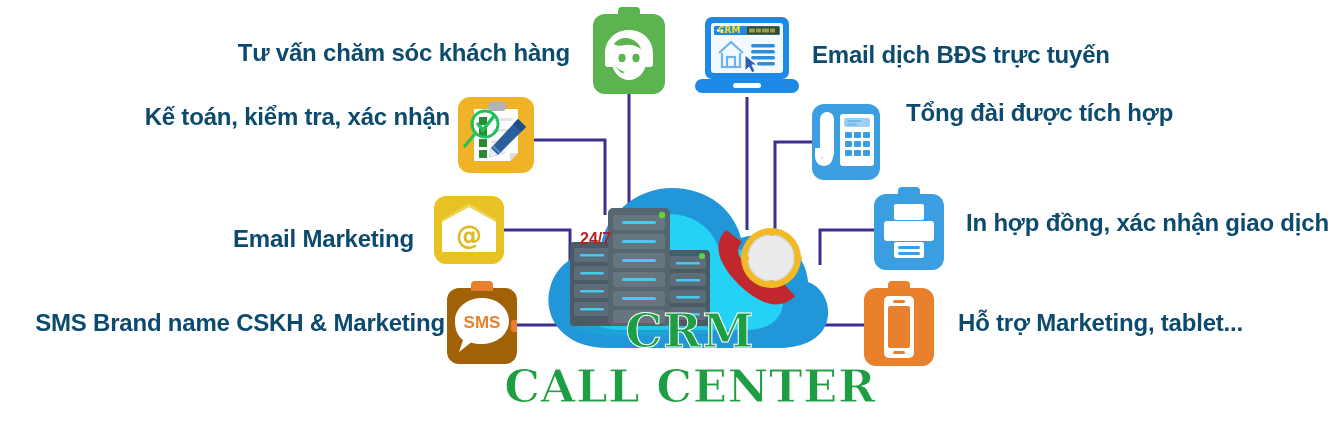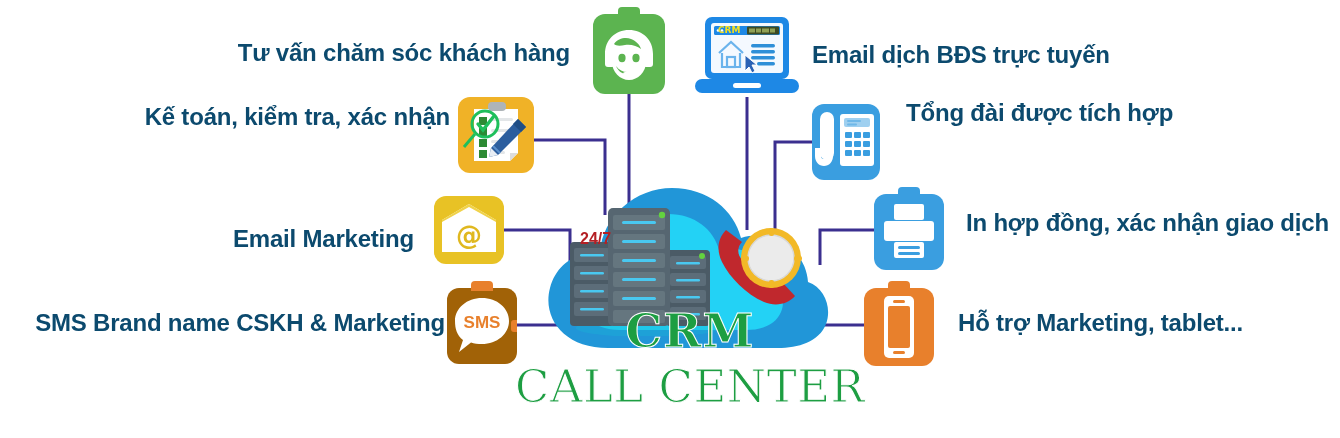--- a/index.html
+++ b/index.html
@@ -80,21 +80,21 @@
     font-weight:bold;
     font-size:46px;
     color:#1d9e42;
     letter-spacing:1px;
     -webkit-text-stroke:1px #ffffff;
   }
   .cc-word{
     position:absolute;left:-60px;top:202px;width:460px;
     text-align:center;
     font-family:"DejaVu Serif", serif;
-    font-weight:normal;
+    font-weight:bold;
     font-size:45px;
     color:#1d9e42;
     letter-spacing:0.5px;
     -webkit-text-stroke:1px #ffffff;
   }
   .badge247{
     position:absolute;left:60px;top:72px;
     font-family:"Liberation Sans", sans-serif;
     font-weight:bold;font-size:16px;color:#b41f24;
   }

